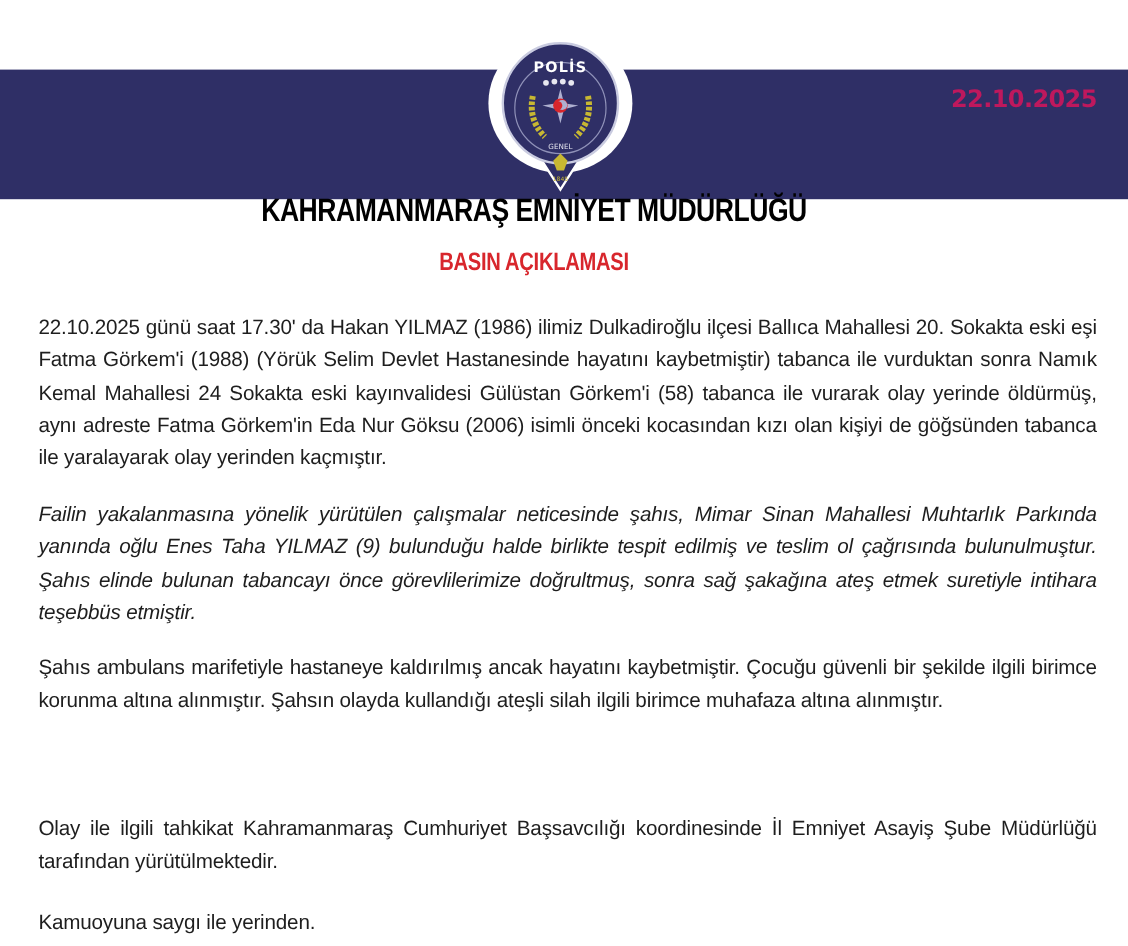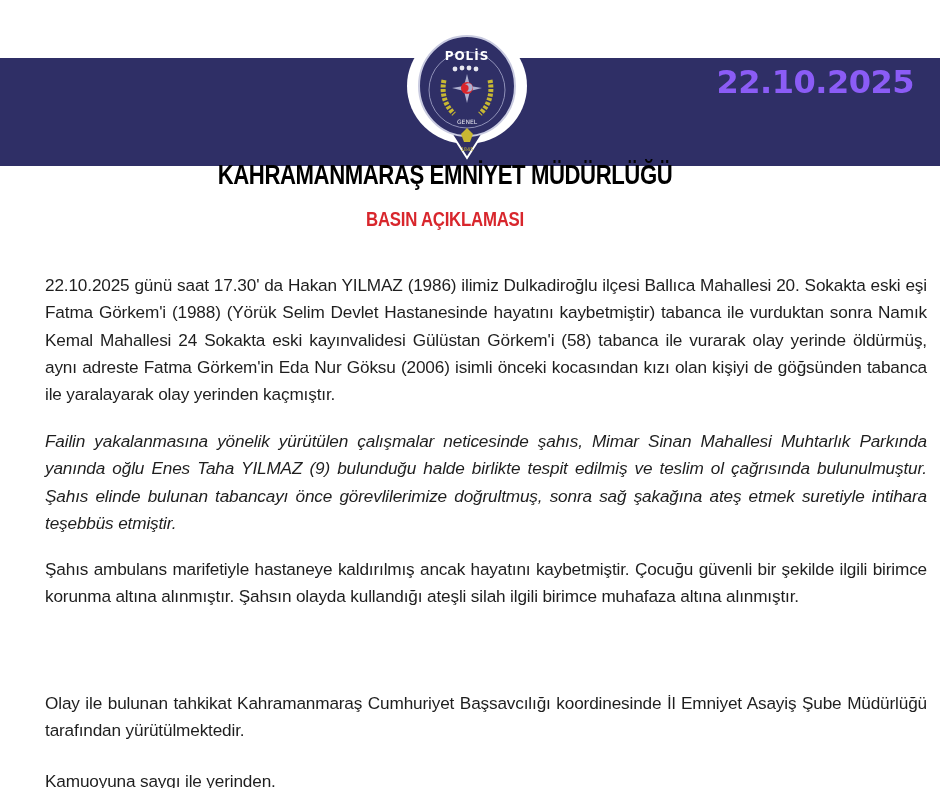--- a/index.html
+++ b/index.html
@@ -7,42 +7,42 @@
     width: 940px; height: 788px; background: #ffffff; position: relative; overflow: hidden;
     font-family: "Liberation Sans", sans-serif; color: #1a1a1a;
   }
   .banner {
     position: absolute; left: 0; top: 58px; width: 940px; height: 165px;
     background: #2f2f66;
   }
   .banner { height: 108px; top: 58px; }
   .date {
     position: absolute; right: 26px; top: 62px; width: 200px; text-align: right;
-    color: #8b5cf6; font-family: "DejaVu Sans", sans-serif; font-weight: bold;
-    font-size: 32px; letter-spacing: -0.5px; line-height: 40px;
+    color: #be185d; font-family: "DejaVu Sans", sans-serif; font-weight: bold;
+    font-size: 20px; letter-spacing: -0.5px; line-height: 40px;
   }
   .emblem {
     position: absolute; left: 406px; top: 30px; width: 122px; height: 130px;
   }
   .title {
     position: absolute; left: 0; width: 890px; text-align: center; top: 160px;
     font-family: "Liberation Sans", sans-serif; font-weight: bold; font-size: 27px;
     color: #000; letter-spacing: -0.5px; transform: scaleX(0.82); transform-origin: 445px 0;
   }
   .subtitle {
     position: absolute; left: 0; width: 890px; text-align: center; top: 207px;
     font-weight: bold; font-size: 21px; color: #d8262c; letter-spacing: -0.3px;
     transform: scaleX(0.8); transform-origin: 445px 0;
   }
   .body-text {
     position: absolute; left: 29px; width: 882px; top: 256px;
     font-size: 17.2px; line-height: 27.3px; color: #1e1e1e; text-align: justify;
     letter-spacing: -0.15px;
   }
-  .body-text p { margin: 16px; }
+  .body-text p { margin: 3px; }
   .p1 { position: absolute; top: 0; left: 0; width: 100%; }
   .p2 { position: absolute; top: 156px; left: 0; width: 100%; font-style: italic; }
   .p3 { position: absolute; top: 284px; left: 0; width: 100%; }
   .p4 { position: absolute; top: 418px; left: 0; width: 100%; }
   .p5 { position: absolute; top: 496px; left: 0; width: 100%; }
 </style>
 </head>
 <body>
 
 <div class="banner"></div>
@@ -80,15 +80,15 @@
   <text x="61" y="121" text-anchor="middle" font-family="DejaVu Sans, sans-serif" font-size="5" fill="#c8b832">1845</text>
 </svg>
 
 <div class="title">KAHRAMANMARAŞ EMNİYET MÜDÜRLÜĞÜ</div>
 <div class="subtitle">BASIN AÇIKLAMASI</div>
 
 <div class="body-text">
   <p class="p1">22.10.2025 günü saat 17.30' da Hakan YILMAZ (1986) ilimiz Dulkadiroğlu ilçesi Ballıca Mahallesi 20. Sokakta eski eşi Fatma Görkem'i (1988) (Yörük Selim Devlet Hastanesinde hayatını kaybetmiştir) tabanca ile vurduktan sonra Namık Kemal Mahallesi 24 Sokakta eski kayınvalidesi Gülüstan Görkem'i (58) tabanca ile vurarak olay yerinde öldürmüş, aynı adreste Fatma Görkem'in Eda Nur Göksu (2006) isimli önceki kocasından kızı olan kişiyi de göğsünden tabanca ile yaralayarak olay yerinden kaçmıştır.</p>
   <p class="p2">Failin yakalanmasına  yönelik yürütülen çalışmalar neticesinde şahıs, Mimar Sinan Mahallesi Muhtarlık Parkında yanında oğlu Enes Taha YILMAZ (9) bulunduğu halde birlikte tespit edilmiş ve teslim ol çağrısında bulunulmuştur. Şahıs elinde bulunan tabancayı önce görevlilerimize doğrultmuş, sonra sağ şakağına ateş etmek suretiyle intihara teşebbüs etmiştir.</p>
   <p class="p3">Şahıs ambulans marifetiyle hastaneye kaldırılmış ancak hayatını kaybetmiştir. Çocuğu güvenli bir şekilde ilgili birimce korunma altına alınmıştır. Şahsın olayda kullandığı ateşli silah ilgili birimce muhafaza altına alınmıştır.</p>
-  <p class="p4">Olay ile bulunan tahkikat Kahramanmaraş Cumhuriyet Başsavcılığı koordinesinde İl Emniyet Asayiş Şube Müdürlüğü tarafından yürütülmektedir.</p>
+  <p class="p4">Olay ile ilgili tahkikat Kahramanmaraş Cumhuriyet Başsavcılığı koordinesinde İl Emniyet Asayiş Şube Müdürlüğü tarafından yürütülmektedir.</p>
   <p class="p5">Kamuoyuna saygı ile yerinden.</p>
 </div>
 
 </body></html>

